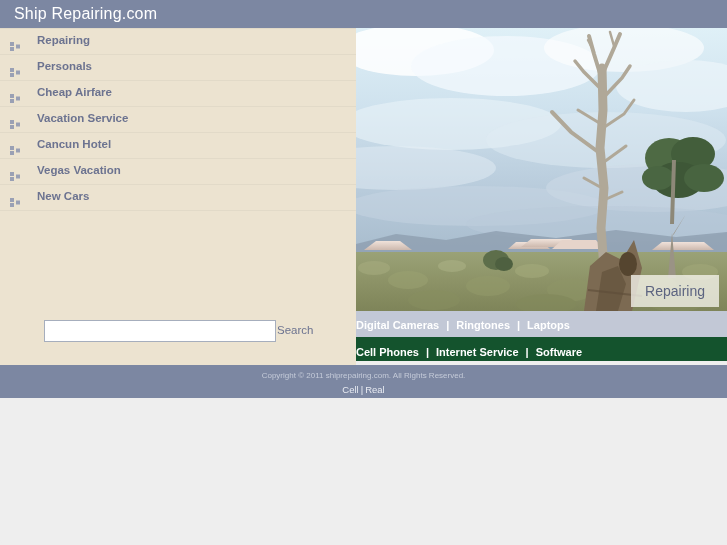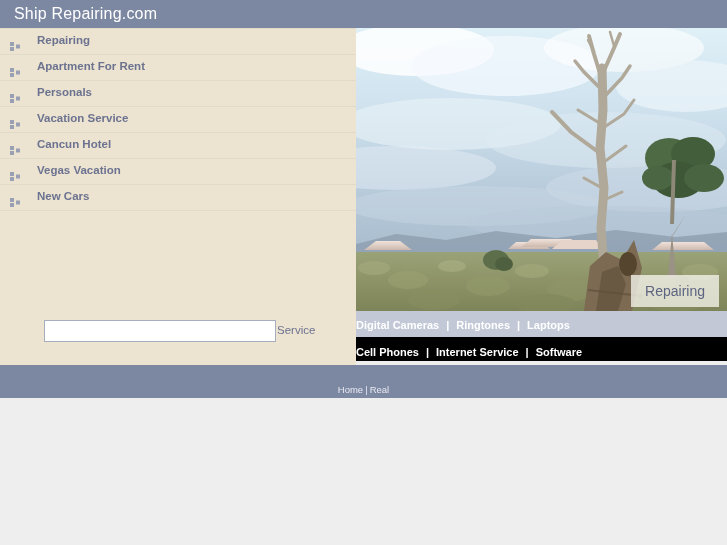--- a/index.html
+++ b/index.html
@@ -138,21 +138,21 @@
   }
   .sub-nav-1 {
     top: 283px;
     height: 26px;
     background: #c2c8d6;
     line-height: 26px;
   }
   .sub-nav-2 {
     top: 309px;
     height: 24px;
-    background: #000000;
+    background: #14532d;
     line-height: 28px;
   }
   .sub-nav a {
     font-size: 11px;
     font-weight: bold;
     color: #ffffff;
     text-decoration: none;
     cursor: pointer;
   }
   .sub-nav .sep {
@@ -209,29 +209,29 @@
               <rect x="6" y="2.5" width="4" height="4" fill="#9aa0b4"></rect>
             </svg></span>
           <span class="nav-label">Repairing</span>
         </div>
         <div class="nav-item">
           <span class="bullet-icon"><svg viewBox="0 0 11 9" width="11" height="9">
               <rect x="0" y="0" width="4" height="4" fill="#9aa0b4"></rect>
               <rect x="0" y="5" width="4" height="4" fill="#9aa0b4"></rect>
               <rect x="6" y="2.5" width="4" height="4" fill="#9aa0b4"></rect>
             </svg></span>
-          <span class="nav-label">Apartment For Rent</span>
-        </div>
-        <div class="nav-item">
-          <span class="bullet-icon"><svg viewBox="0 0 11 9" width="11" height="9">
-              <rect x="0" y="0" width="4" height="4" fill="#9aa0b4"></rect>
-              <rect x="0" y="5" width="4" height="4" fill="#9aa0b4"></rect>
-              <rect x="6" y="2.5" width="4" height="4" fill="#9aa0b4"></rect>
-            </svg></span>
           <span class="nav-label">Personals</span>
+        </div>
+        <div class="nav-item">
+          <span class="bullet-icon"><svg viewBox="0 0 11 9" width="11" height="9">
+              <rect x="0" y="0" width="4" height="4" fill="#9aa0b4"></rect>
+              <rect x="0" y="5" width="4" height="4" fill="#9aa0b4"></rect>
+              <rect x="6" y="2.5" width="4" height="4" fill="#9aa0b4"></rect>
+            </svg></span>
+          <span class="nav-label">Cheap Airfare</span>
         </div>
         <div class="nav-item">
           <span class="bullet-icon"><svg viewBox="0 0 11 9" width="11" height="9">
               <rect x="0" y="0" width="4" height="4" fill="#9aa0b4"></rect>
               <rect x="0" y="5" width="4" height="4" fill="#9aa0b4"></rect>
               <rect x="6" y="2.5" width="4" height="4" fill="#9aa0b4"></rect>
             </svg></span>
           <span class="nav-label">Vacation Service</span>
         </div>
         <div class="nav-item">
@@ -255,21 +255,21 @@
               <rect x="0" y="0" width="4" height="4" fill="#9aa0b4"></rect>
               <rect x="0" y="5" width="4" height="4" fill="#9aa0b4"></rect>
               <rect x="6" y="2.5" width="4" height="4" fill="#9aa0b4"></rect>
             </svg></span>
           <span class="nav-label">New Cars</span>
         </div>
       </div>
 
     <div class="search-area">
       <input class="search-input" type="text" placeholder="" style="">
-      <button class="search-button">Service</button>
+      <button class="search-button">Search</button>
     </div>
   </div>
 
   <div class="right-col">
     <div class="hero">
       <svg width="371" height="283" viewBox="0 0 371 283" xmlns="http://www.w3.org/2000/svg">
         <defs>
           <linearGradient id="skyGrad" x1="0" y1="0" x2="0" y2="1">
             <stop offset="0%" stop-color="#dff0f7"></stop>
             <stop offset="35%" stop-color="#cfe2ee"></stop>
@@ -359,16 +359,17 @@
         <path d="M232 262 L286 268" stroke="#5d4d38" stroke-width="2" fill="none" opacity="0.6"></path>
       </svg>
       <div class="hero-caption">Repairing</div>
     </div>
 
     <div class="sub-nav sub-nav-1" id="sub-nav-1"><a href="#">Digital Cameras</a><span class="sep">|</span><a href="#">Ringtones</a><span class="sep">|</span><a href="#">Laptops</a></div>
     <div class="sub-nav sub-nav-2" id="sub-nav-2"><a href="#">Cell Phones</a><span class="sep">|</span><a href="#">Internet Service</a><span class="sep">|</span><a href="#">Software</a></div>
   </div>
 
   <div class="footer">
-    <div class="footer-links" id="footer-links"><a href="#">Home</a><span class="sep">|</span><a href="#">Real</a></div>
+    <div class="copyright">Copyright © 2011 shiprepairing.com. All Rights Reserved.</div>
+    <div class="footer-links" id="footer-links"><a href="#">Cell</a><span class="sep">|</span><a href="#">Real</a></div>
   </div>
 
 </div>
 
 </body></html>

